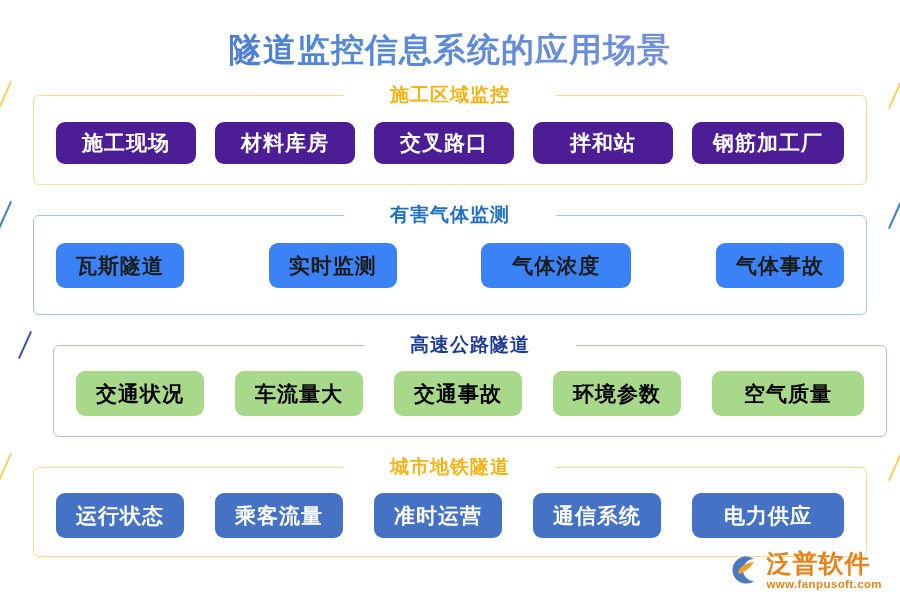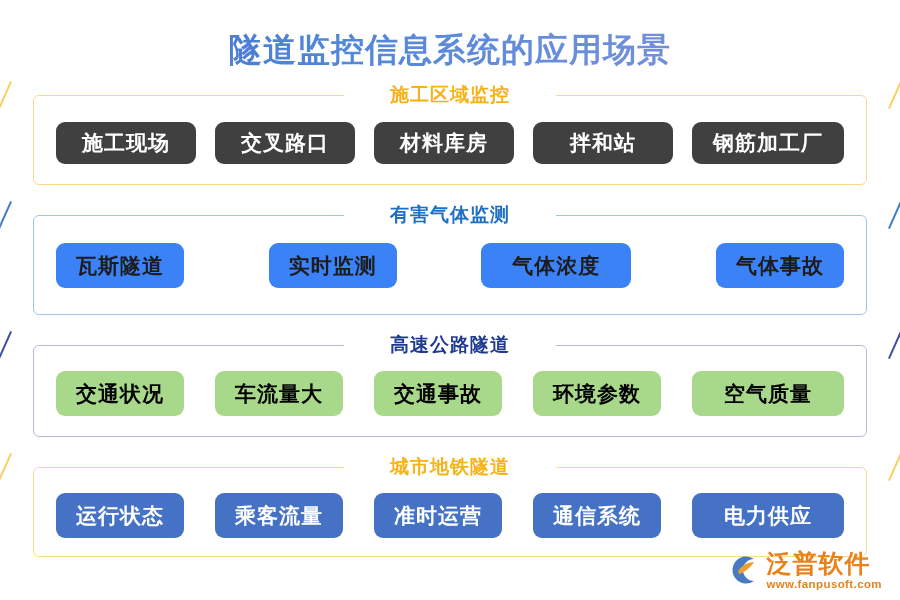--- a/index.html
+++ b/index.html
@@ -45,21 +45,21 @@
     position: absolute;
     left: 33px;
     width: 834px;
     box-sizing: border-box;
     border: 1.4px solid #cccccc;
     border-radius: 6px;
   }
 
   .sec1 { top: 95px;  height: 90px;  border-color: #fbd98a; }
   .sec2 { top: 215px; height: 100px; border-color: #9fc6e8; }
-  .sec3 { top: 345px; height: 92px;  border-color: #b7b9dd; }
+  .sec3 { top: 345px; height: 92px;  border-color: #b7b9dd; margin-left: 20px; }
   .sec4 { top: 467px; height: 90px;  border-color: #fbd98a; }
 
   
   .sec-label {
     position: absolute;
     top: -14px;
     left: 50%;
     transform: translateX(-50%);
     background: #ffffff;
     padding: 0 46px;
@@ -111,21 +111,21 @@
     height: 42px;
     border-radius: 9px;
     font-size: 21px;
     font-weight: bold;
     letter-spacing: 1px;
     white-space: nowrap;
     padding: 0 16px;
     box-sizing: border-box;
   }
 
-  .row-orange .chip { background: #404040; color: #ffffff; }
+  .row-orange .chip { background: #4c1d95; color: #ffffff; }
   .row-teal   .chip { background: #3b82f6; color: #1c1c1c; }
   .row-green  .chip { background: #a8d88a; color: #000000; }
   .row-blue   .chip { background: #4572c4; color: #ffffff; }
 
   
   .row-orange .chip { min-width: 140px; }
   .row-teal   .chip { min-width: 128px; height: 45px; }
   .row-green  .chip { min-width: 128px; height: 45px; }
   .row-blue   .chip { min-width: 128px; height: 45px; }
 
@@ -174,22 +174,22 @@
 <div class="page">
 
   <div class="title">隧道监控信息系统的应用场景</div>
 
   <div class="section sec1">
     <span class="slash slash-l"></span>
     <span class="sec-label">施工区域监控</span>
     <span class="slash slash-r"></span>
     <div class="chips row-orange">
       <div class="chip">施工现场</div>
+      <div class="chip">材料库房</div>
       <div class="chip">交叉路口</div>
-      <div class="chip">材料库房</div>
       <div class="chip">拌和站</div>
       <div class="chip">钢筋加工厂</div>
     </div>
   </div>
 
   <div class="section sec2">
     <span class="slash slash-l"></span>
     <span class="sec-label">有害气体监测</span>
     <span class="slash slash-r"></span>
     <div class="chips row-teal">

